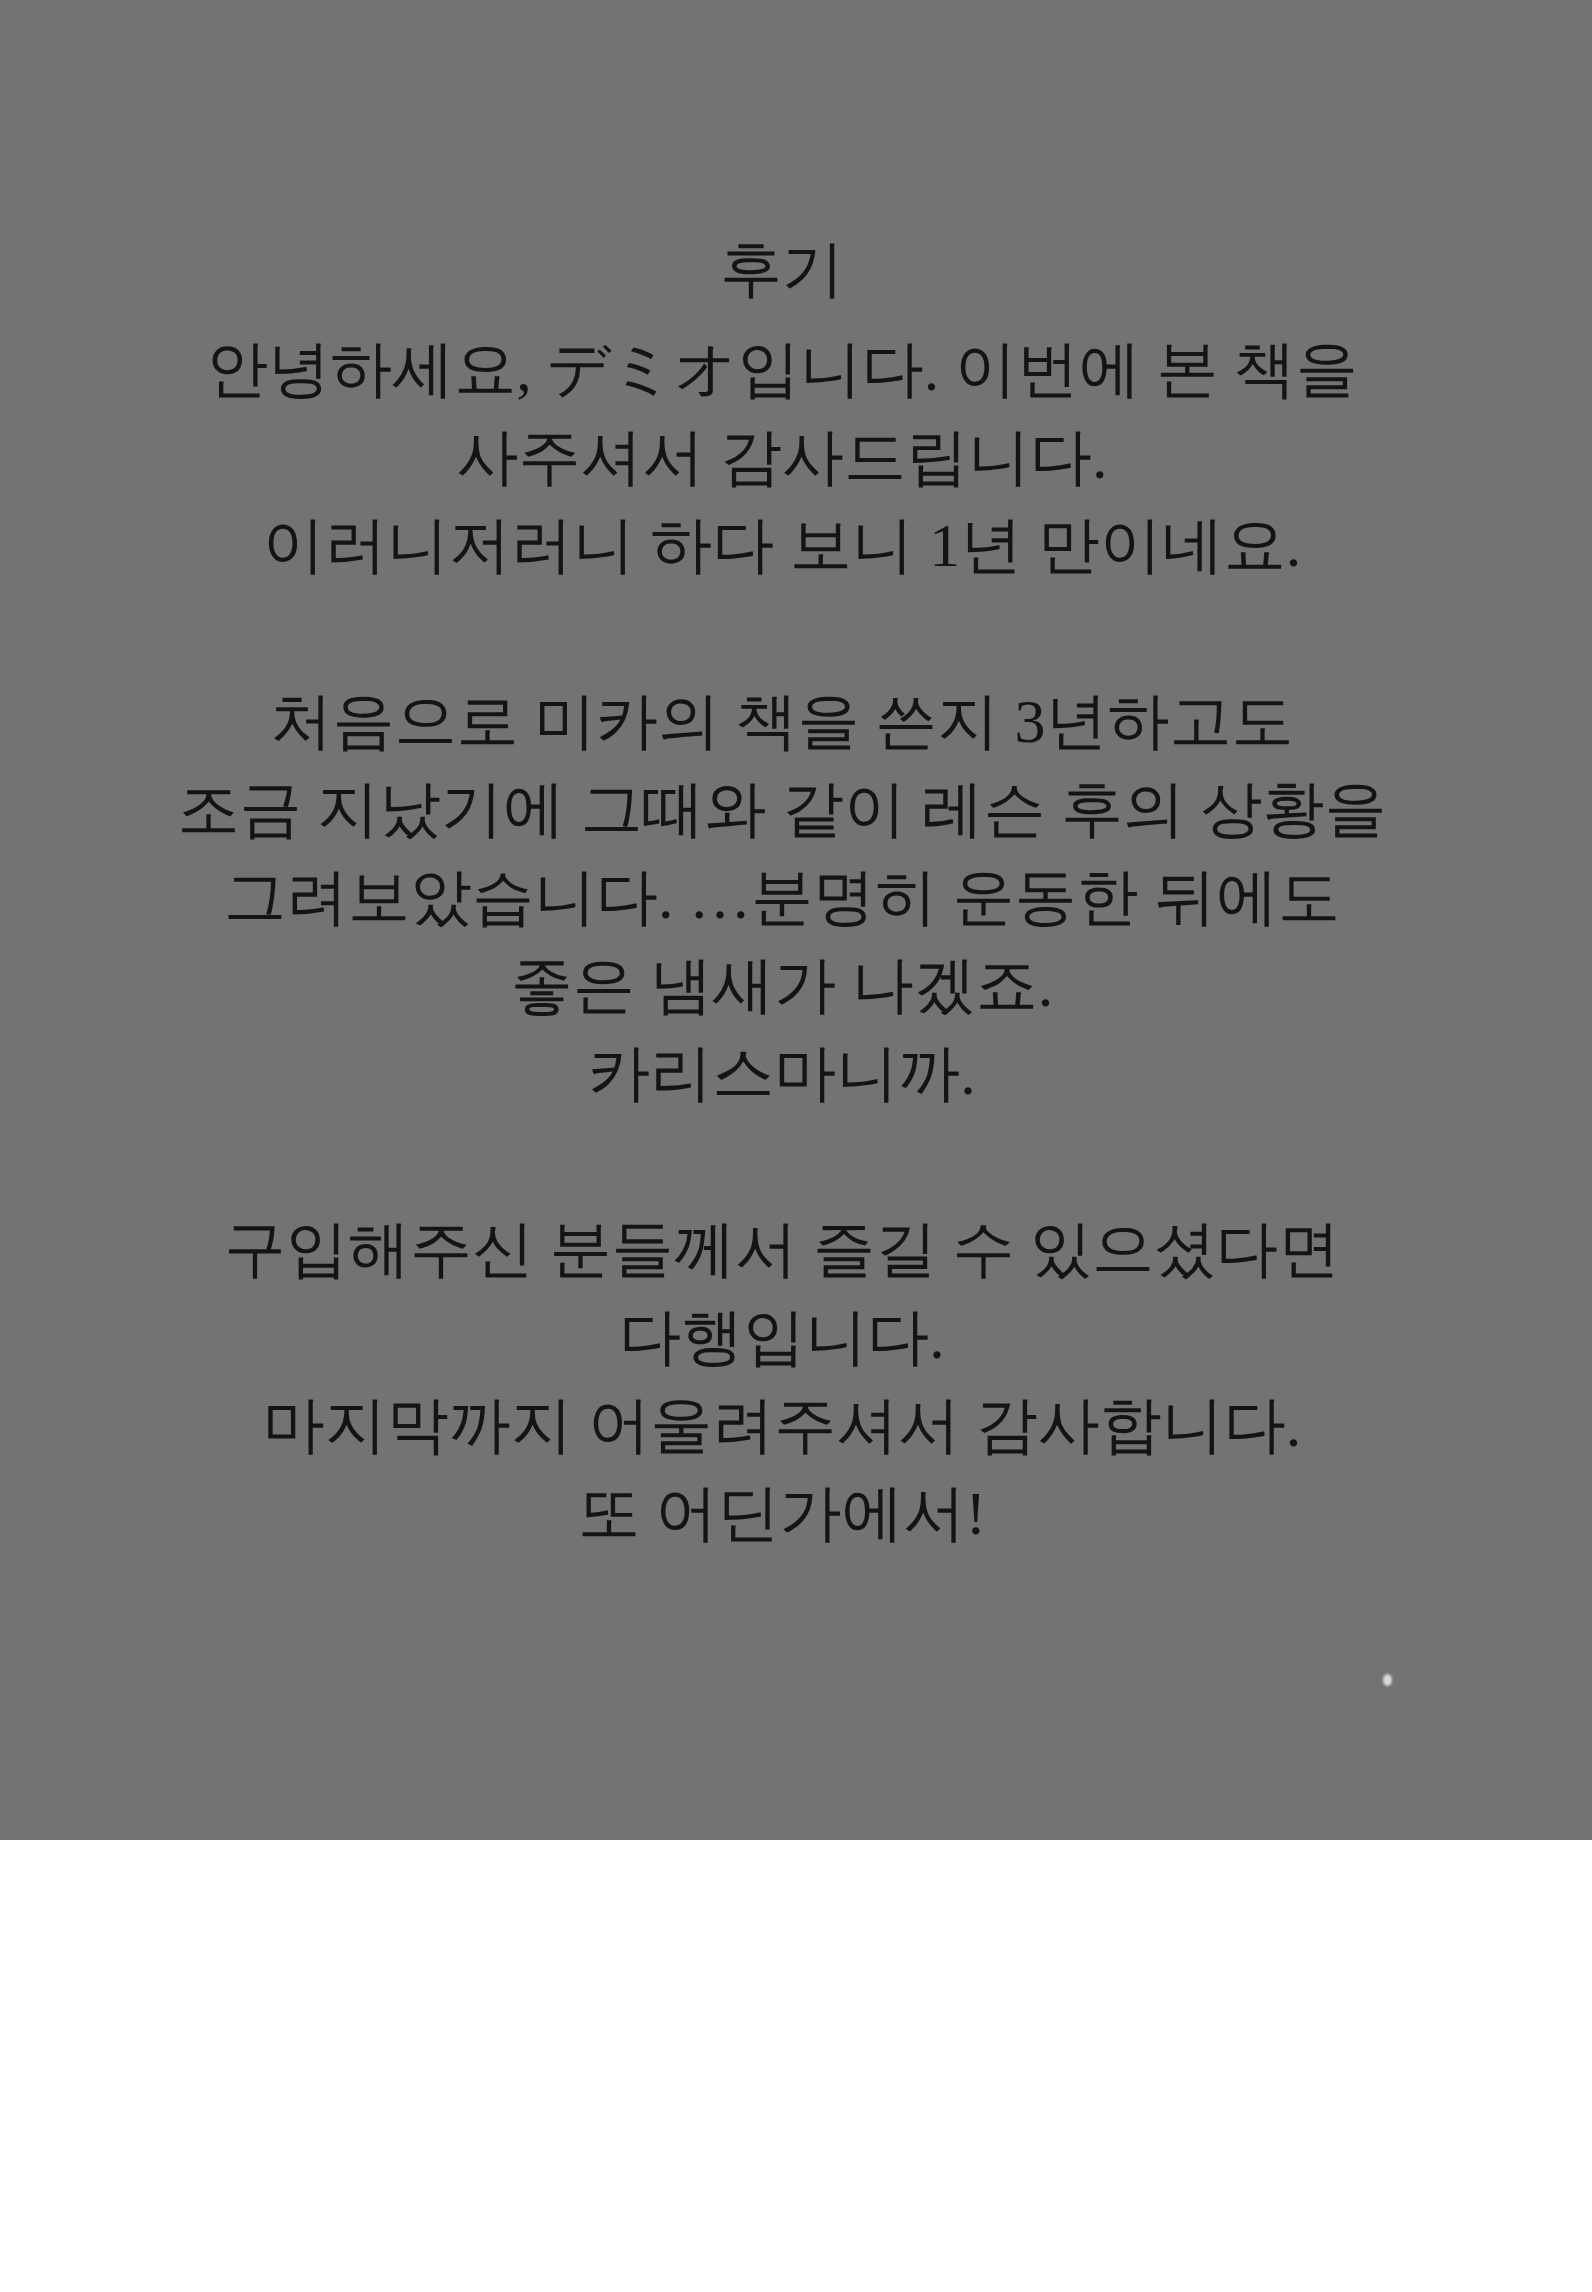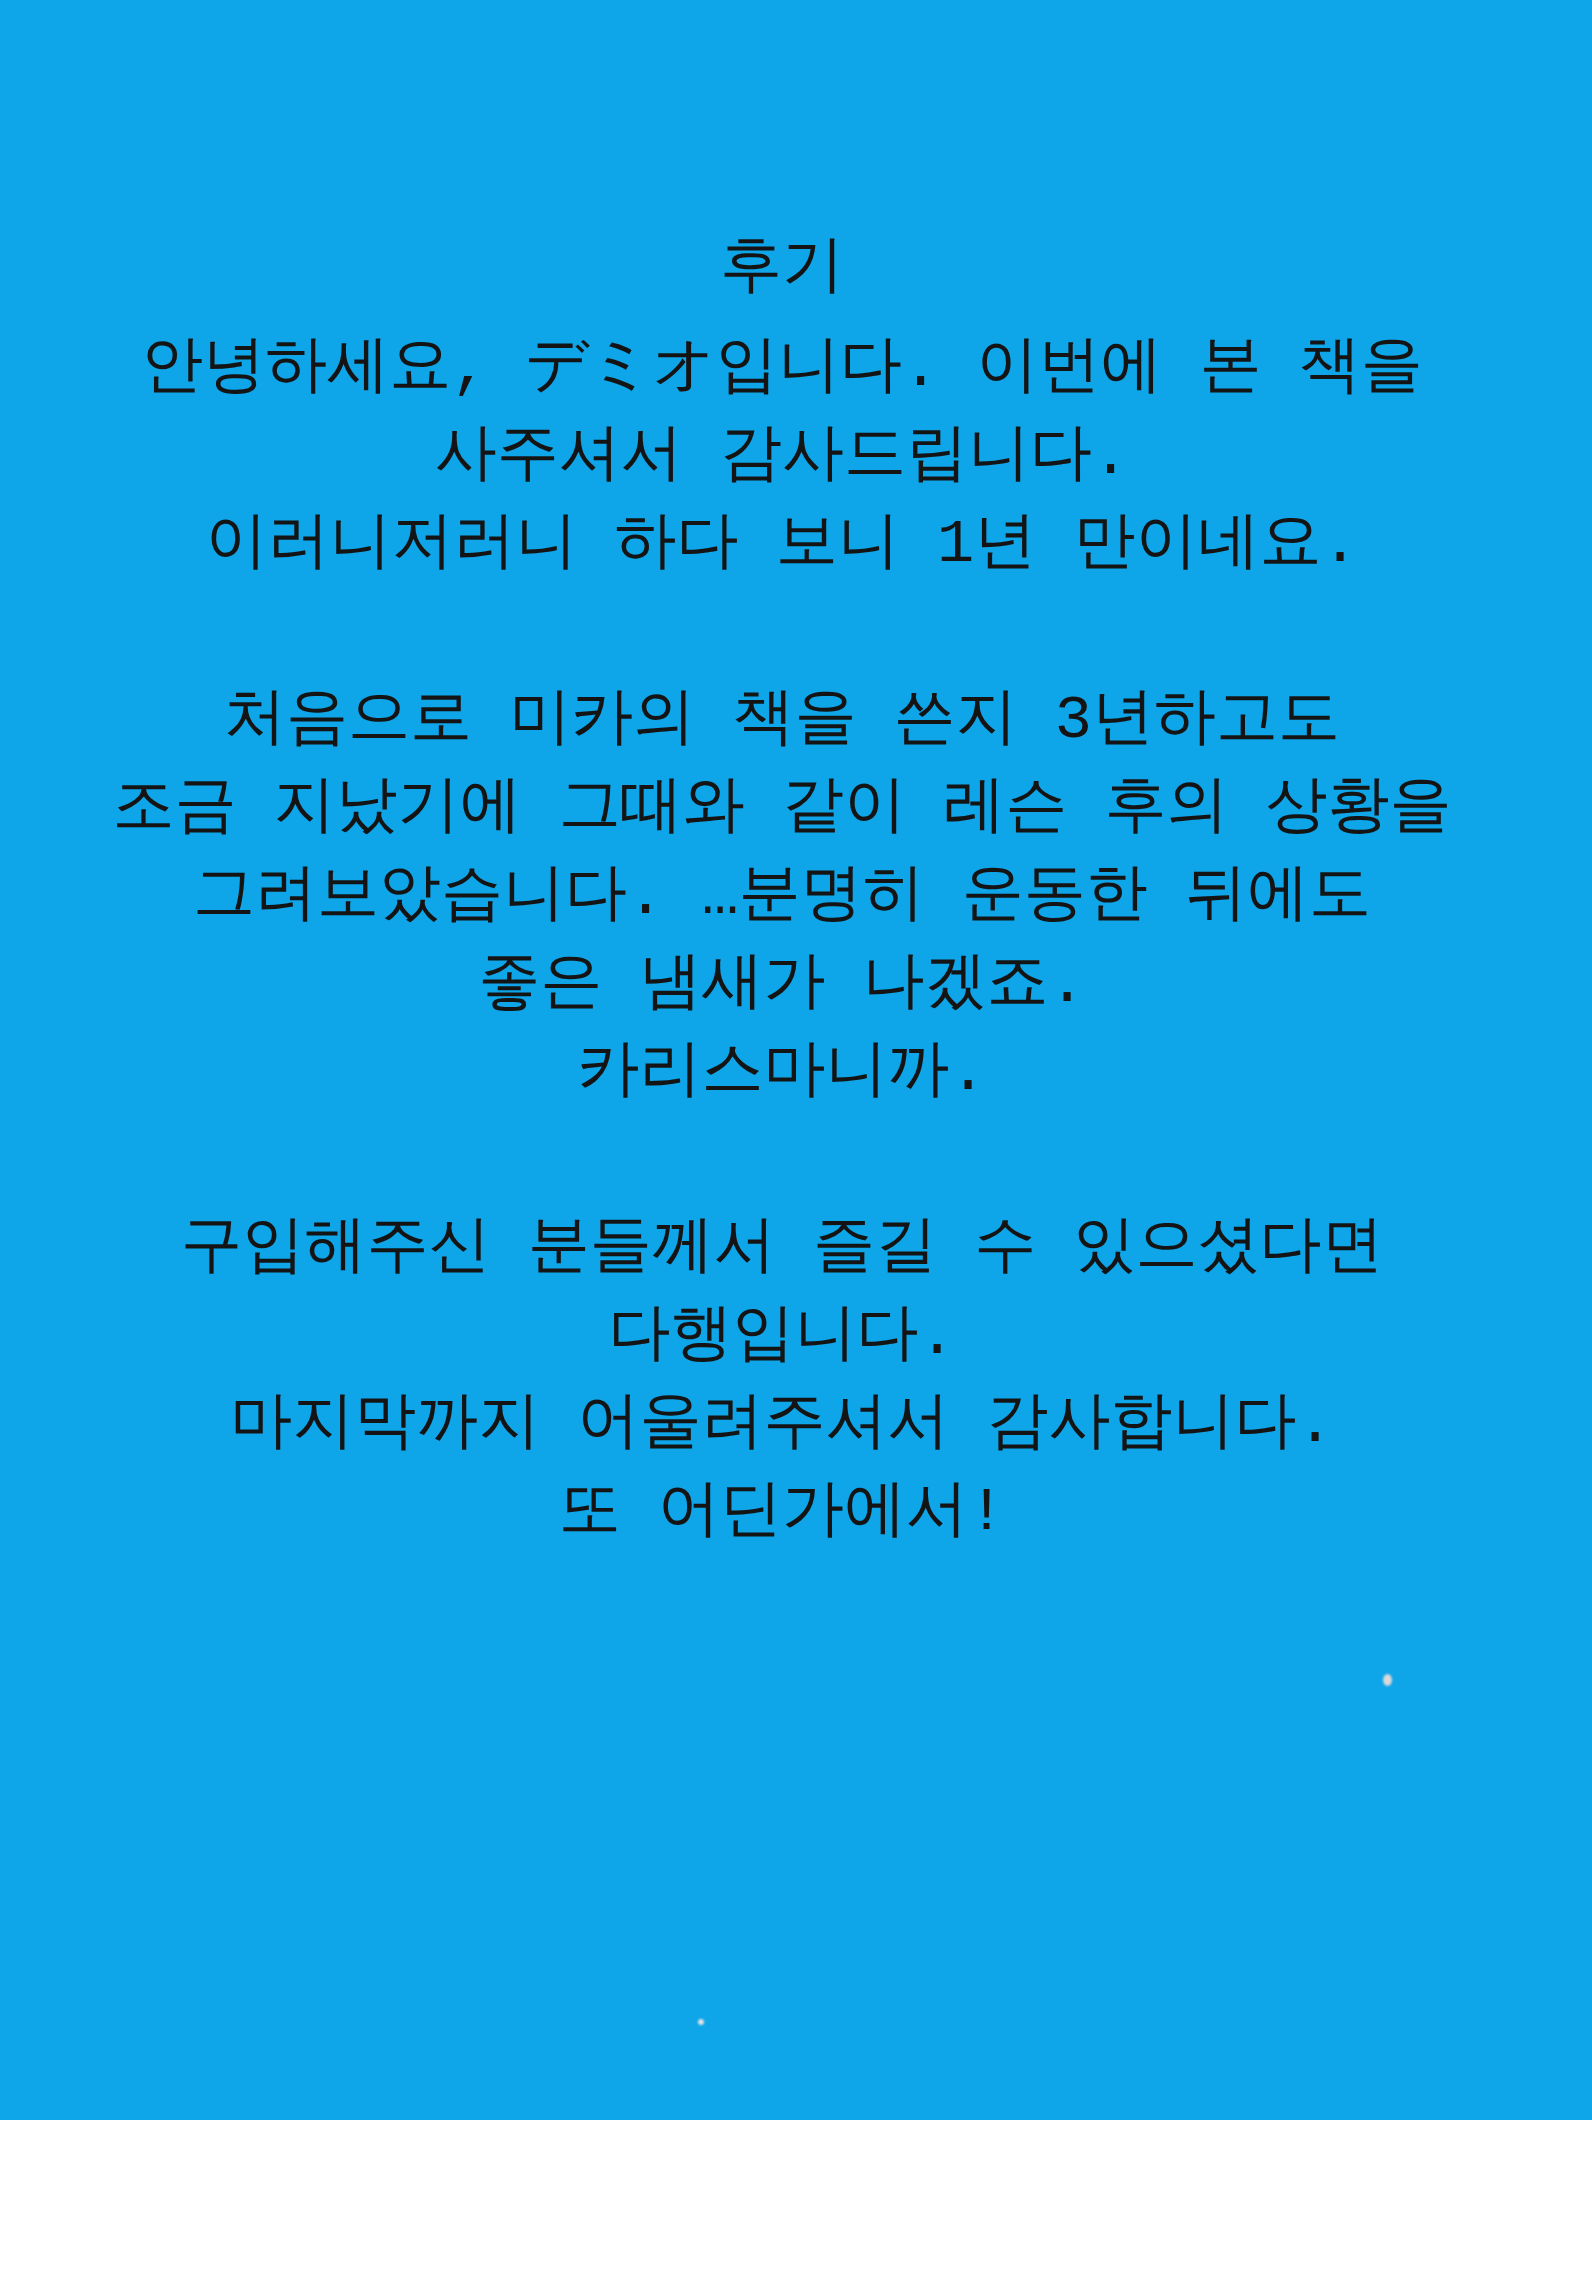--- a/index.html
+++ b/index.html
@@ -3,24 +3,24 @@
 <meta charset="utf-8">
 <style>
   html, body {
     margin: 0;
     padding: 0;
     background: #ffffff;
   }
   .sheet {
     position: relative;
     width: 1592px;
-    height: 2120px;
-    background: #0ea5e9;
+    height: 1840px;
+    background: #737373;
     overflow: hidden;
-    font-family: Liberation Mono, monospace;
+    font-family: Liberation Serif, serif;
   }
   .afterword {
     position: absolute;
     top: 225px;
     left: 0;
     width: 1592px;
     text-align: center;
     transform: translateX(-14px);
     color: #141414;
     font-size: 62px;

